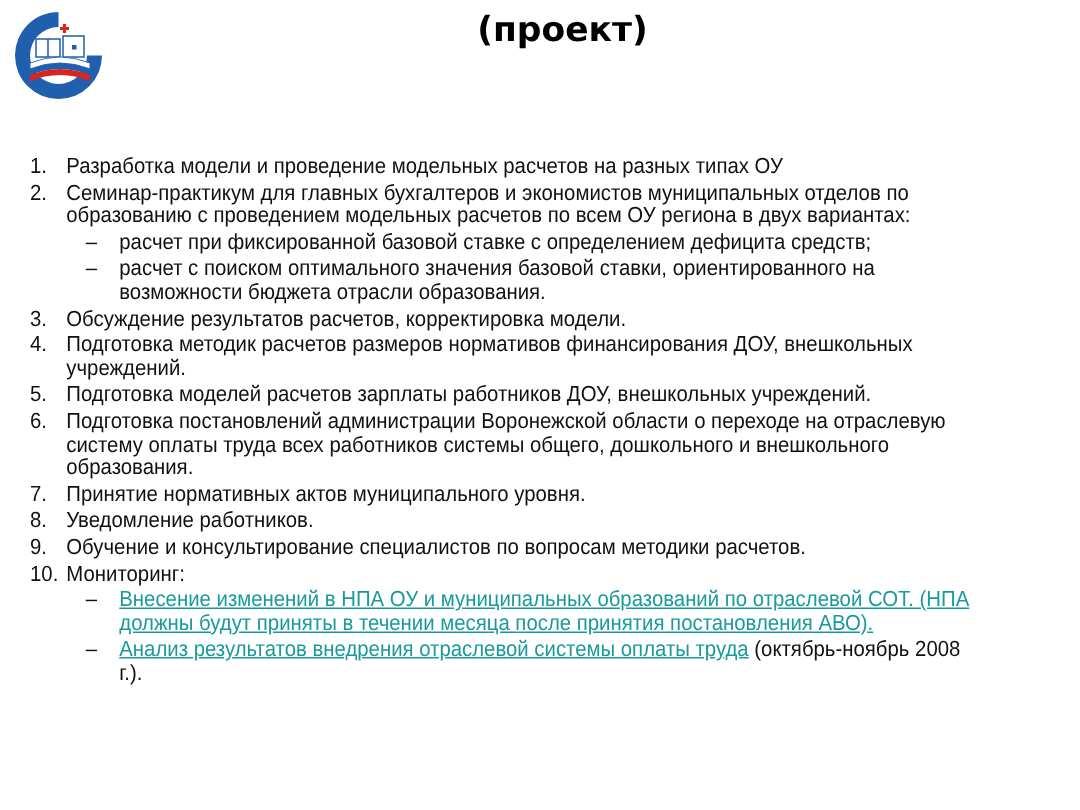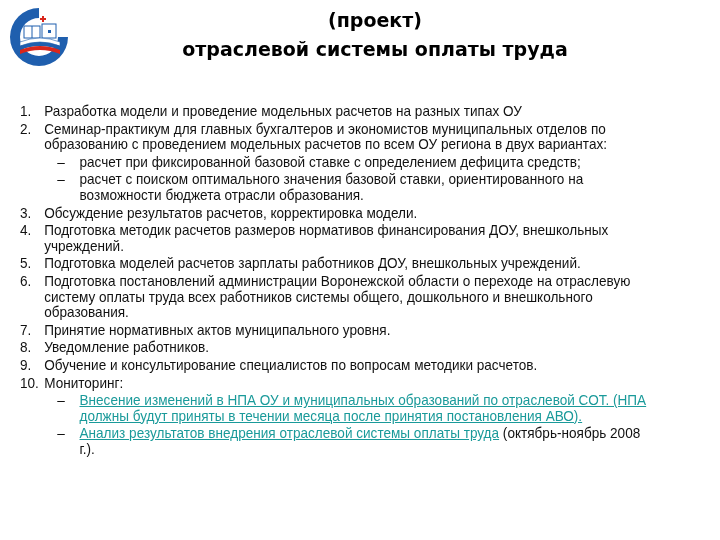--- a/index.html
+++ b/index.html
@@ -6,21 +6,21 @@
     body {
       width: 720px; height: 540px; position: relative; overflow: hidden;
       font-family: "Liberation Sans", sans-serif; color: #111;
     }
     .logo {
       position: absolute; left: 6px; top: 4px; width: 66px; height: 66px;
     }
     .title {
       position: absolute; left: 150px; top: 6px; width: 450px;
       text-align: center; font-family: "DejaVu Sans", sans-serif;
-      font-weight: bold; font-size: 19px; line-height: 29px; color: #000;
+      font-weight: bold; font-size: 23px; line-height: 29px; color: #000;
     }
     .content {
       position: absolute; left: 20px; top: 104px; width: 680px;
       font-family: "Liberation Sans", sans-serif;
       font-size: 14.6px; line-height: 15.6px; color: #111;
       transform: scaleX(0.93); transform-origin: left top;
     }
     .item { display: flex; margin-bottom: 2px; }
     .num { width: 26px; flex: none; }
     .text { flex: 1; }
@@ -42,21 +42,20 @@
     <rect x="36" y="12" width="2" height="6" fill="#d9261c"></rect>
     <rect x="34" y="14" width="6" height="2" fill="#d9261c"></rect>
     <path d="M14 38 Q34 30 54 38 L54 42 Q34 34 14 42 Z" fill="#ffffff" stroke="#1f5fae" stroke-width="0.6"></path>
     <path d="M14 42 Q34 34 54 42 L54 46 Q34 38 14 46 Z" fill="#1f5fae"></path>
     <path d="M14 46 Q34 38 54 46 L54 50 Q34 42 14 50 Z" fill="#d9261c"></path>
   </svg>
 </div>
 
 <div class="title">
   <div>(проект)</div>
-  <div>отраслевой системы оплаты труда</div>
 </div>
 
 <div class="content">
   <div class="item">
     <span class="num">1.</span>
     <span class="text">Разработка модели и проведение модельных расчетов на разных типах ОУ</span>
   </div>
   <div class="item">
     <span class="num">2.</span>
     <span class="text">Семинар-практикум для главных бухгалтеров и экономистов муниципальных отделов по образованию с проведением модельных расчетов по всем ОУ региона в двух вариантах:</span>

